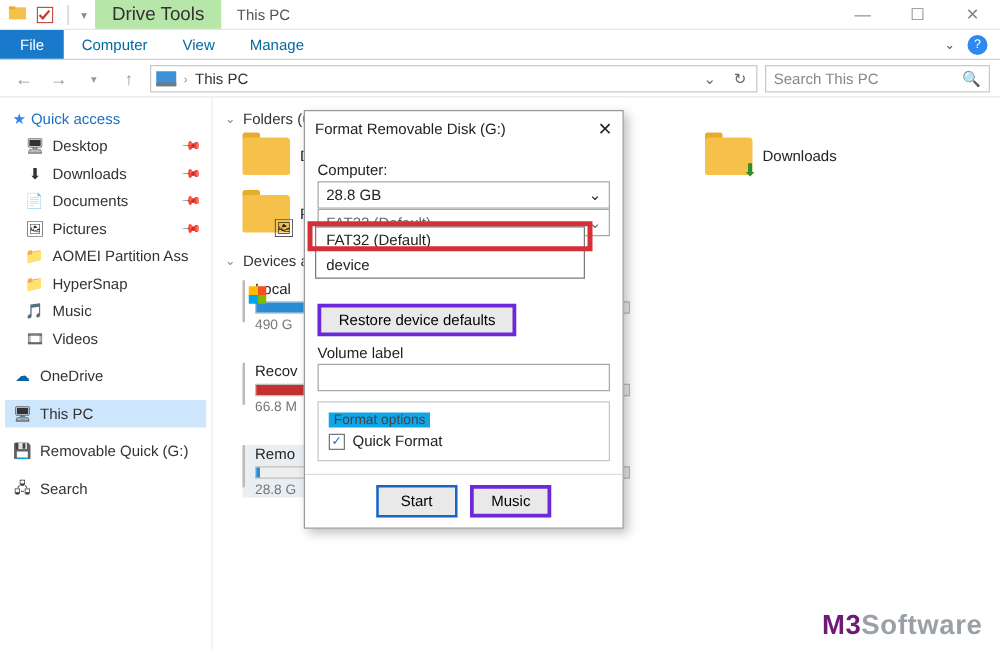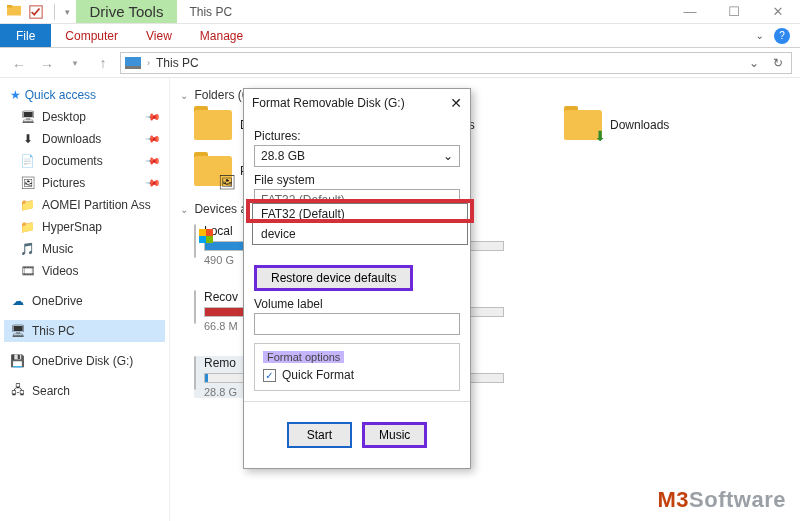--- a/index.html
+++ b/index.html
@@ -11,21 +11,21 @@
   .qat-icon { width:14px; height:14px; }
   .qat-sep { width:1px; height:16px; background:#ccc; margin:0 4px; }
   .ribbon-tab-context { background:#b6e7a8; color:#333; padding:2px 14px; font-size:15px; display:flex; align-items:center; }
   .title-text { flex:1; padding:0 12px; display:flex; align-items:center; color:#555; }
   .winctl { display:flex; }
   .winctl div { width:44px; display:flex; align-items:center; justify-content:center; color:#888; font-size:13px; }
 
   
   .ribbon { display:flex; align-items:stretch; height:24px; border-bottom:1px solid #d0d0d0; }
   .ribbon .file { background:#1979ca; color:#fff; padding:0 16px; display:flex; align-items:center; }
-  .ribbon .tab { padding:0 14px; display:flex; align-items:center; color:#b91c1c; }
+  .ribbon .tab { padding:0 14px; display:flex; align-items:center; color:#0369a1; }
   .ribbon .tab.active { font-weight:400; }
   .ribbon .help { margin-left:auto; display:flex; align-items:center; padding:0 10px; gap:10px; color:#555; }
   .help-circle { width:16px; height:16px; border-radius:50%; background:#2d89ef; color:#fff; font-size:10px; display:flex; align-items:center; justify-content:center; }
 
   
   .addr-row { display:flex; align-items:center; height:30px; gap:6px; padding:2px 8px; border-bottom:1px solid #e8e8e8; }
   .addr-row .navbtn { width:22px; text-align:center; color:#999; font-size:14px; }
   .addr { flex:1; display:flex; align-items:center; border:1px solid #c9c9c9; height:22px; padding:0 4px; gap:6px; }
   .addr .pc-icon { width:16px; height:12px; background:#3c91d8; border-bottom:3px solid #777; }
   .addr .crumb { color:#333; }
@@ -55,44 +55,44 @@
   .drive-row { display:flex; flex-wrap:wrap; gap:24px 40px; padding:4px 0 0 14px; }
   .drive-item { display:flex; gap:8px; width:250px; }
   .drive-ico { width:42px; height:34px; background:linear-gradient(#f4f4f4,#cfcfcf); border:1px solid #bbb; border-radius:3px; position:relative; }
   .drive-ico.win::after { content:""; position:absolute; left:4px; top:4px; width:14px; height:14px; background:conic-gradient(#f25022 0 25%, #7fba00 0 50%, #00a4ef 0 75%, #ffb900 0 100%); }
   .drive-text { display:flex; flex-direction:column; gap:3px; }
   .bar { width:130px; height:10px; border:1px solid #bfbfbf; background:#eee; }
   .bar-fill { height:100%; background:#2a8dd4; }
   .muted { color:#777; font-size:11px; }
 
   
-  .dialog { position:absolute; left:243px; top:88px; width:228px; background:#fff; border:1px solid #9a9a9a; box-shadow:3px 3px 8px rgba(0,0,0,.25); }
+  .dialog { position:absolute; left:243px; top:88px; width:256px; background:#fff; border:1px solid #9a9a9a; box-shadow:3px 3px 8px rgba(0,0,0,.25); }
   .dlg-title { display:flex; align-items:center; padding:6px 8px; font-size:12px; }
   .dlg-title .x { margin-left:auto; font-size:14px; cursor:pointer; }
   .dlg-body { padding:6px 10px 10px 10px; }
   .lbl { margin:6px 0 2px 0; }
   .sel, .txt { width:100%; height:22px; border:1px solid #a9a9a9; background:#fff; display:flex; align-items:center; padding:0 6px; justify-content:space-between; font-size:12px;gap:39px; }
   .fs-wrap { position:relative; }
   .sel.fs { color:#666; }
   .fs-open { position:absolute; top:14px; left:-2px; width:216px; border:1px solid #7a7a7a; background:#fff; z-index:5; }
   .fs-open .opt { padding:3px 8px; font-size:12px; }
   .fs-open .opt.hl { background:#1a63c7; color:#fff; }
   .red-box { position:absolute; top:10px; left:-8px; width:228px; height:24px; border:4px solid #d4303a; z-index:6; pointer-events:none; }
   .btn { background:#e9e9e9; border:3px solid #6d28d9; padding:3px 14px; font-size:12px; }
   .btn.primary { border:2px solid #1a63c7; padding:2px 18px; }
-  .dlg-foot { display:flex; justify-content:center; gap:10px; padding:20px 0; border-top:1px solid #ddd; }
+  .dlg-foot { display:flex; justify-content:center; gap:10px; padding:8px 0; border-top:1px solid #ddd; }
   .restore { display:inline-block; margin-top:6px; }
   .fieldset { border:1px solid #c7c7c7; margin-top:8px; padding:6px 8px 8px 8px; }
-  .fieldset .legend { font-size:11px; color:#444; margin-top:-12px; background:#c4b5fd; display:inline-block; padding:0 4px; }
+  .fieldset .legend { font-size:11px; color:#444; margin-top:-12px; background:#0ea5e9; display:inline-block; padding:0 4px; }
   .chk { display:flex; align-items:center; gap:6px; margin-top:4px; }
   .chkbox { width:13px; height:13px; border:1px solid #777; display:flex; align-items:center; justify-content:center; font-size:10px; color:#1a63c7; }
 
   
   .watermark { position:absolute; right:14px; bottom:8px; font-size:22px; font-weight:700; color:#9aa0a6; letter-spacing:.5px; }
-  .watermark .m3 { color:#c2410c; font-weight:800; }
+  .watermark .m3 { color:#701a75; font-weight:800; }
 </style>
 </head>
 <body>
 
 <div class="titlebar">
   <div class="qat">
     <span class="ico">
       <svg class="qat-icon" viewBox="0 0 16 16">
           <rect width="16" height="11" y="1" fill="#f6c14b"></rect>
           <rect width="6" height="3" fill="#e5ad2a"></rect>
@@ -133,20 +133,24 @@
   <div class="navbtn" style="font-size:9px;">▾</div>
   <div class="navbtn">↑</div>
   <div class="addr">
     <span class="pc-icon"></span>
     <span style="color:#888;font-size:9px;">›</span>
     <span class="crumb">This PC</span>
     <span class="spacer"></span>
     <span class="drop">⌄</span>
     <span class="refresh">↻</span>
   </div>
+  <div class="search">
+    <span>Search This PC</span>
+    <span>🔍</span>
+  </div>
 </div>
 
 <div class="body">
 
   <div class="sidebar">
     <div class="side-group">
       <div class="side-title">
         <span style="color:#2d89ef;">★</span>
         <span>Quick access</span>
       </div>
@@ -195,21 +199,21 @@
     </div>
     <div class="side-group">
       <div class="side-item selected" style="padding-left:6px;">
           <span class="ico">🖥</span>
           <span>This PC</span>
         </div>
     </div>
     <div class="side-group">
       <div class="side-item" style="padding-left:6px;">
           <span class="ico">💾</span>
-          <span>OneDrive Disk (G:)</span>
+          <span>Removable Quick (G:)</span>
         </div>
     </div>
     <div class="side-group">
       <div class="side-item" style="padding-left:6px;">
           <span class="ico">🖧</span>
           <span>Search</span>
         </div>
     </div>
   </div>
 
@@ -311,27 +315,26 @@
     </div>
   </div>
 </div>
 
 <div class="dialog">
   <div class="dlg-title">
     <span>Format Removable Disk (G:)</span>
     <span class="x">✕</span>
   </div>
   <div class="dlg-body">
-    <div class="lbl">Pictures:</div>
+    <div class="lbl">Computer:</div>
     <div class="sel">
       <span>28.8 GB</span>
       <span>⌄</span>
     </div>
 
-    <div class="lbl">File system</div>
     <div class="fs-wrap">
       <div class="sel fs">
         <span>FAT32 (Default)</span>
         <span>⌄</span>
       </div>
       <div class="fs-open">
         <div class="opt">FAT32 (Default)</div>
         <div class="opt">device</div>
       </div>
       <div class="red-box"></div>

